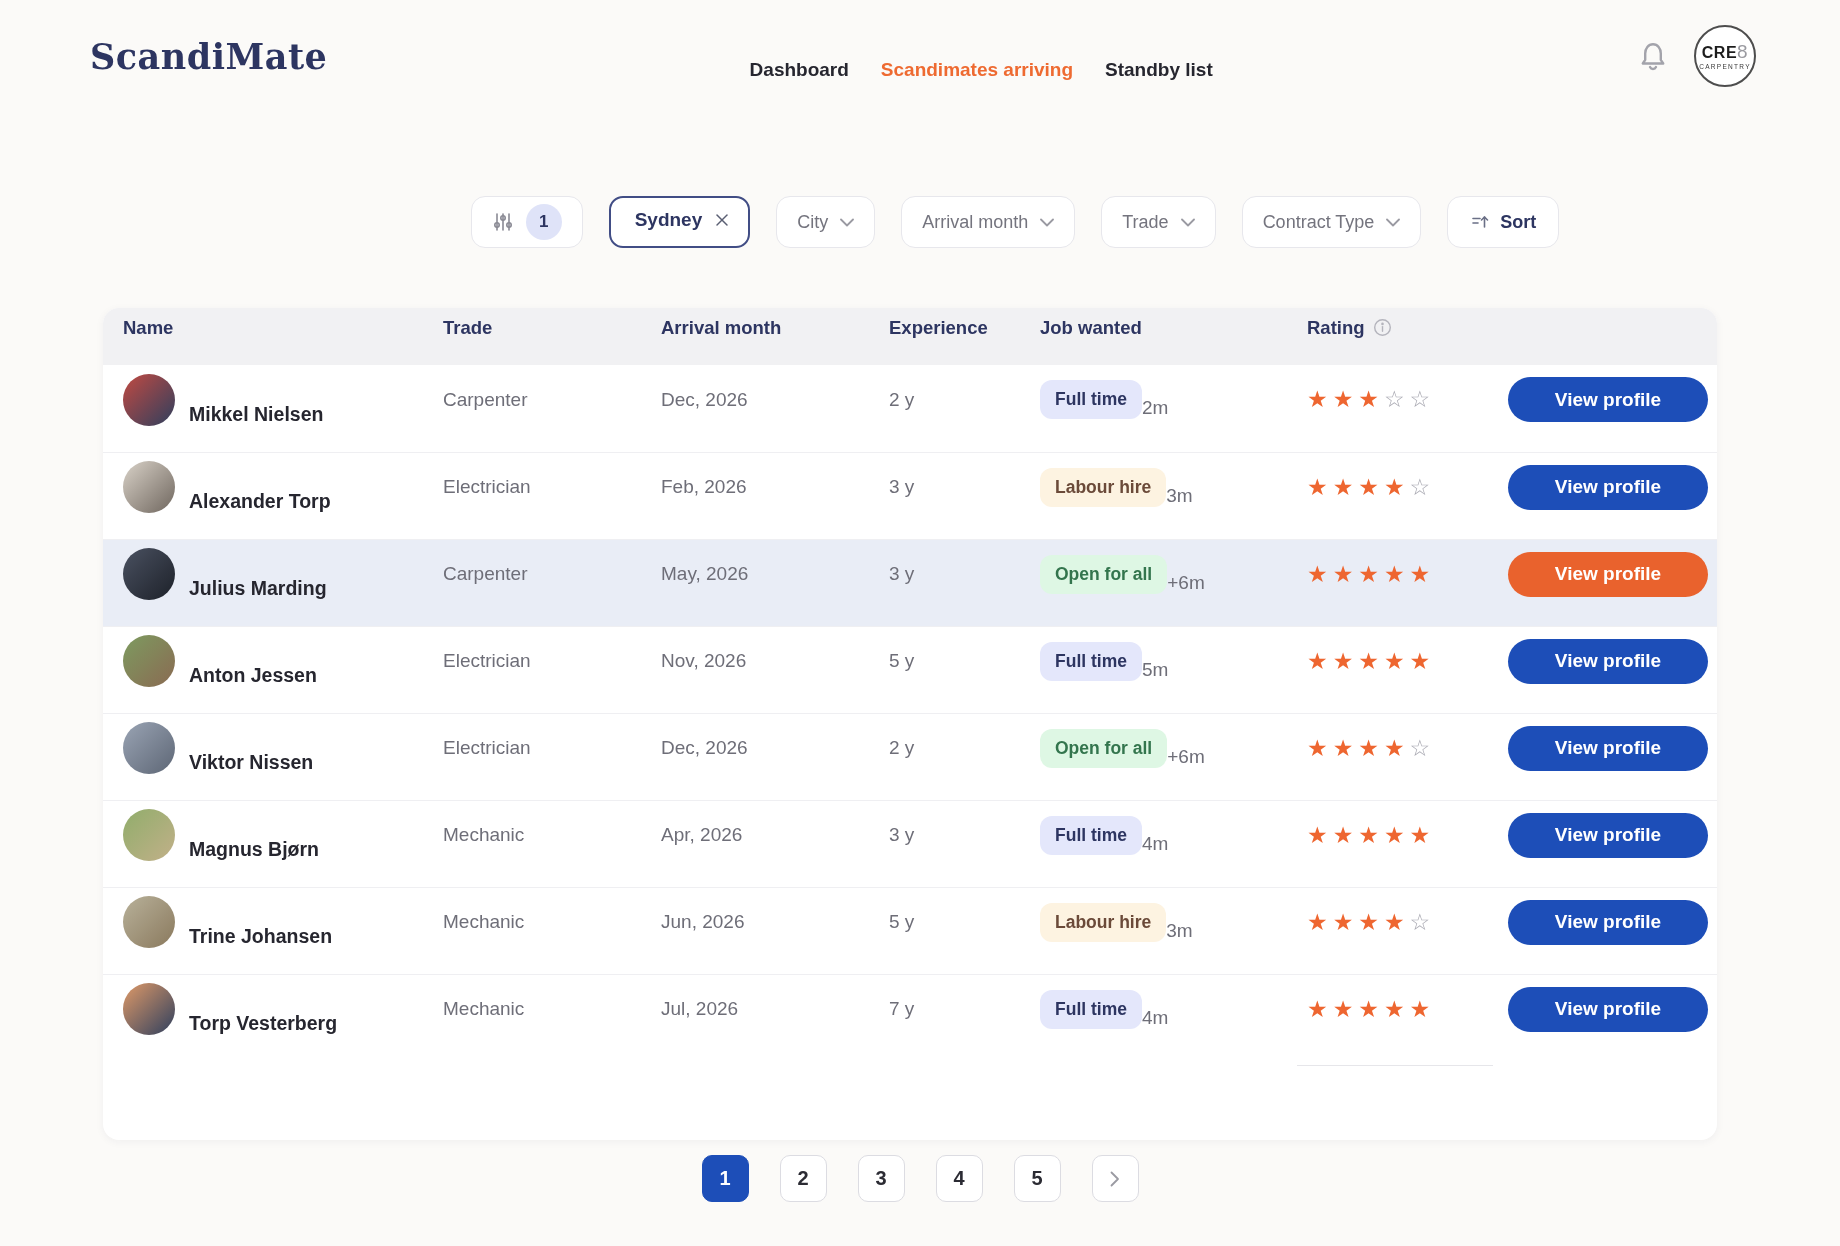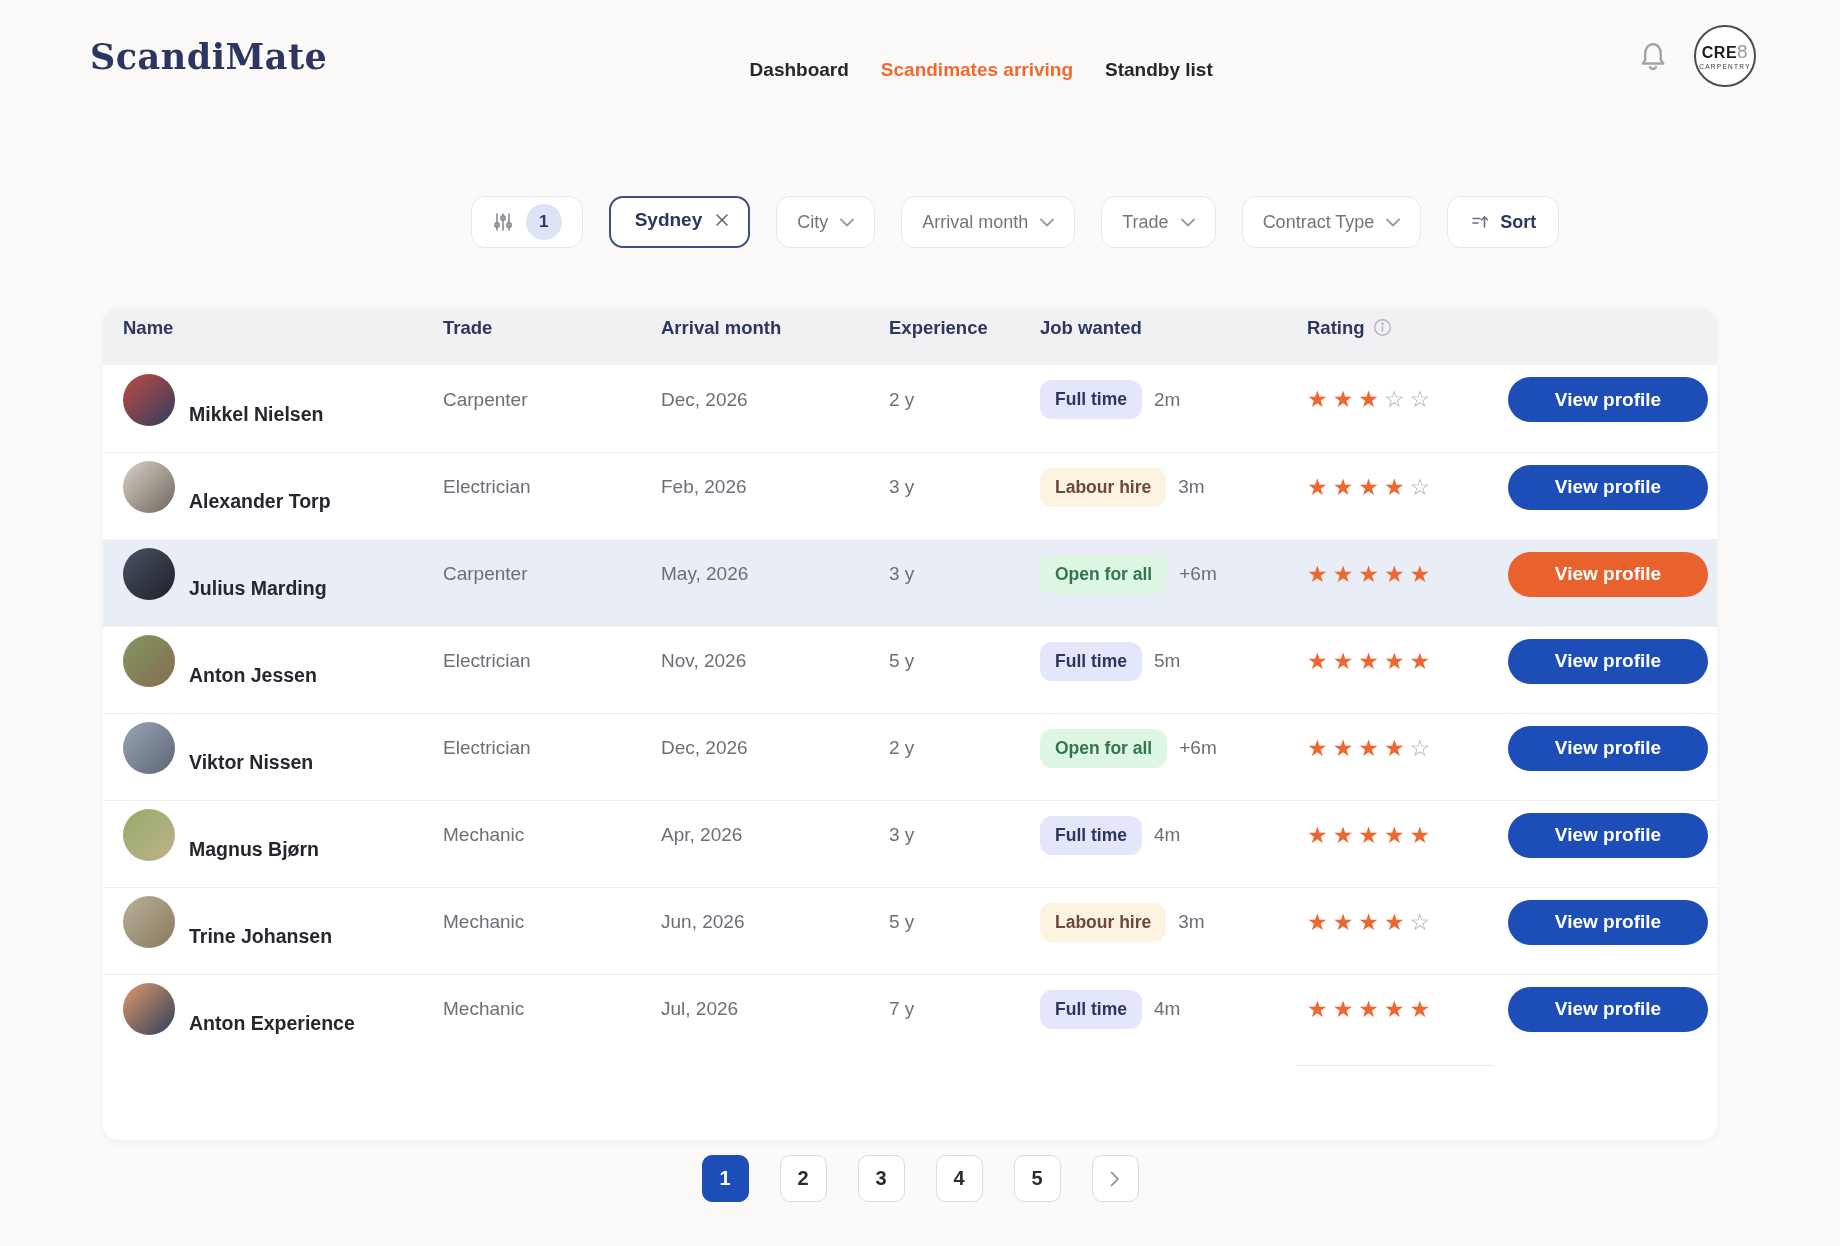--- a/index.html
+++ b/index.html
@@ -59,21 +59,21 @@
     height:57px; background:#f1f1f3; border-radius:16px 16px 0 0;
     color:#2d3561; font-size:18.5px; font-weight:600;
   }
   .th-rating { display:flex; align-items:center; gap:8px; }
   .row { height:87px; background:#fff; }
   .row + .row { border-top:1px solid #efeff2; }
   .row.highlighted { background:#e9edf6; }
   .cell-name { display:flex; align-items:flex-end; gap:14px; font-size:19.5px; font-weight:600; color:#26262f; }
   .avatar { width:52px; height:52px; border-radius:50%; flex-shrink:0; }
   .cell-muted { font-size:19px; color:#6e6e78; }
-  .cell-job { display:flex; align-items:center; gap:12px; }
+  .cell-job { display:flex; align-items:flex-end; }
   .job-badge { padding:9px 15px; border-radius:12px; font-size:17.5px; font-weight:600; white-space:nowrap; }
   .stars { display:flex; gap:5px; font-size:23px; line-height:1; }
   .star.filled { color:#ee6630; }
   .star.empty  { color:#a9a9b2; }
   .cell-action { display:flex; justify-content:center; }
   .view-btn {
     width:200px; height:45px; border-radius:23px; border:none; cursor:pointer;
     background:#1d4eb8; color:#fff; font-size:19px; font-weight:700; font-family:inherit;
   }
   .view-btn.orange { background:#e9622d; }
@@ -378,21 +378,21 @@
           <span class="star empty">☆</span>
         </span>
     <span class="cell-action">
       <button class="view-btn">View profile</button>
     </span>
   </div>
 
   <div class="grid-cols row">
     <span class="cell-name">
       <span class="avatar" style="background: linear-gradient(135deg, rgb(224, 154, 104) 0%, rgb(46, 63, 94) 100%);"></span>
-      <span>Anton Experience</span>
+      <span>Torp Vesterberg</span>
     </span>
     <span class="cell-muted">Mechanic</span>
     <span class="cell-muted">Jul, 2026</span>
     <span class="cell-muted">7 y</span>
     <span class="cell-job">
       <span class="job-badge" style="background: rgb(228, 231, 251); color: rgb(45, 53, 97);">Full time</span>
       <span class="cell-muted">4m</span>
     </span>
     <span class="stars">
           <span class="star filled">★</span>

